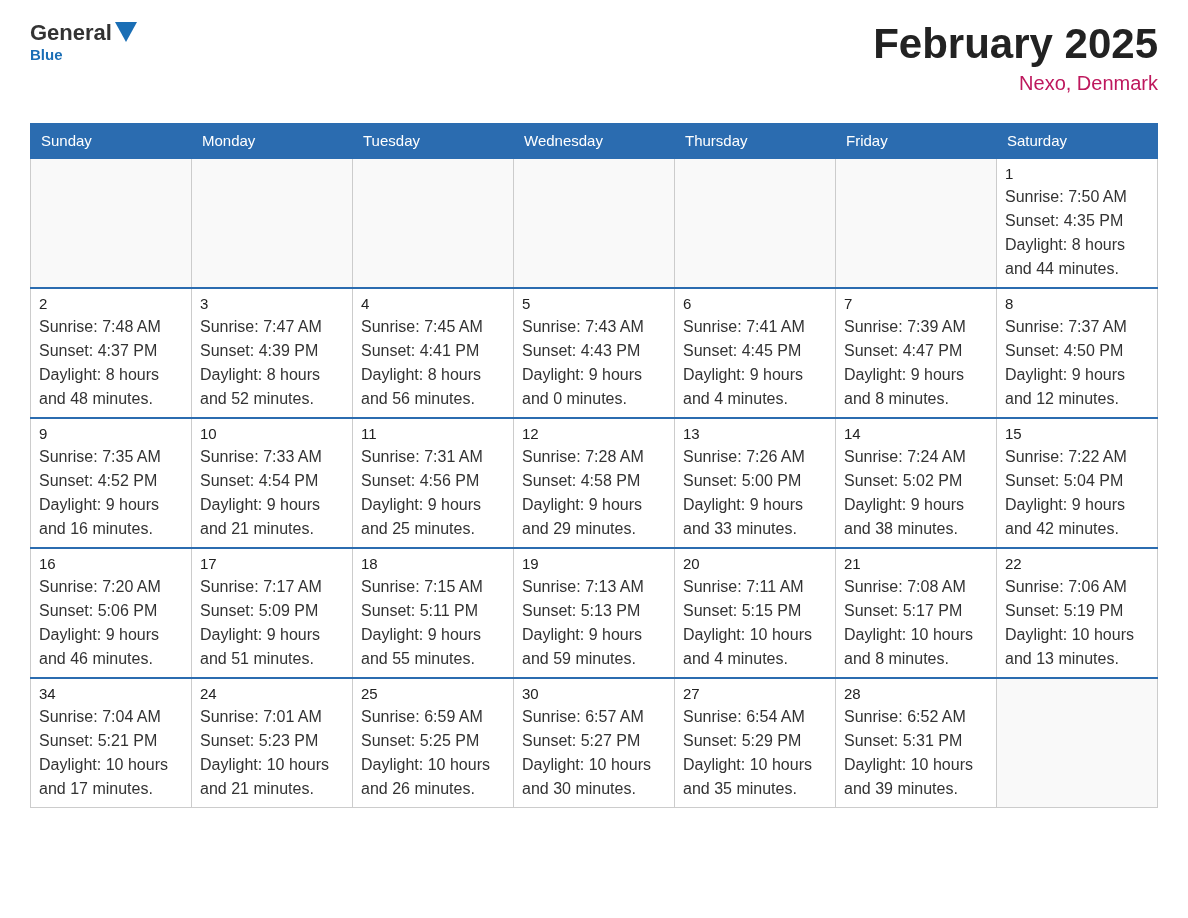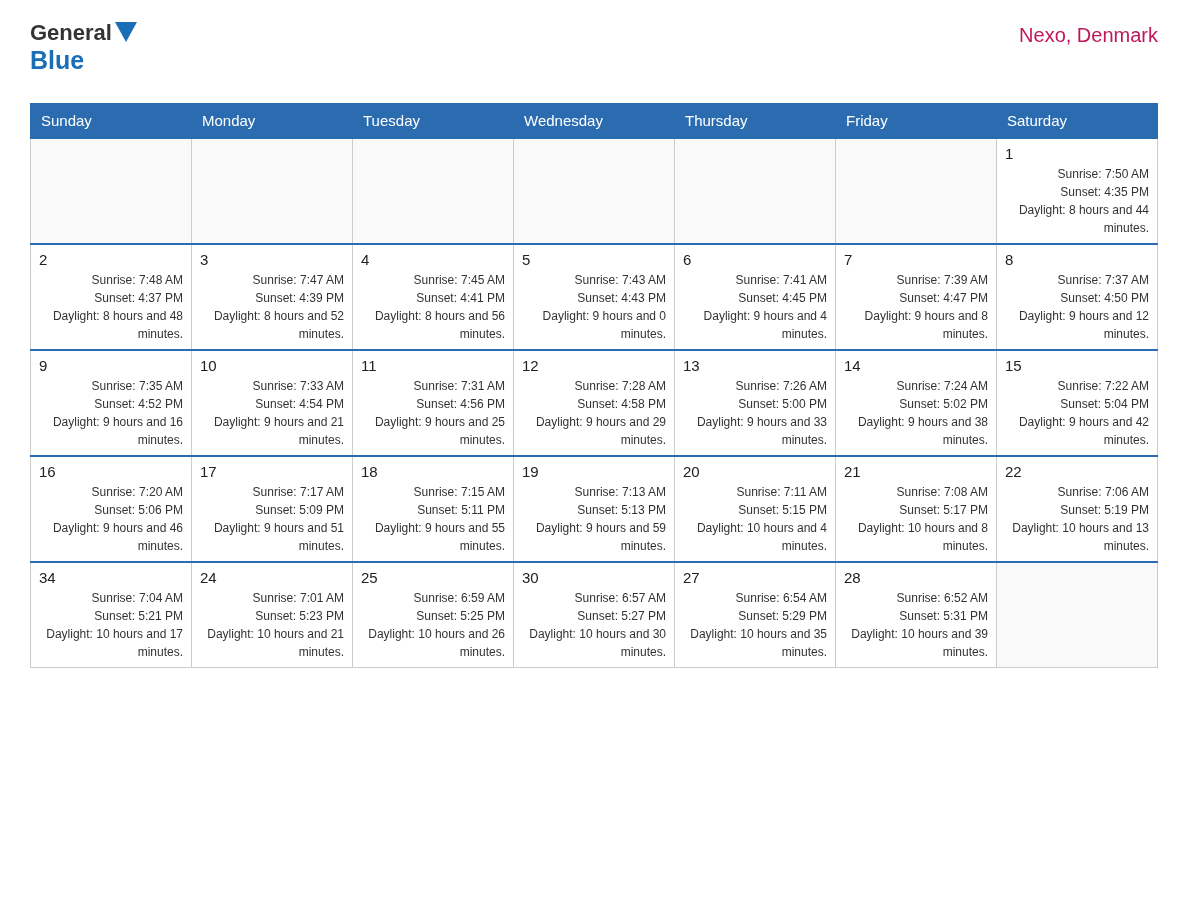--- a/index.html
+++ b/index.html
@@ -19,21 +19,21 @@
     .logo {
       display: flex;
       align-items: center;
     }
     .logo-text-general {
       font-size: 22px;
       font-weight: bold;
       color: #333;
     }
     .logo-text-blue {
-      font-size: 25px;
+      font-size: 15px;
       font-weight: bold;
       color: #1a6eb5;
     }
     .logo-wrapper {
       display: flex;
       flex-direction: column;
     }
     .logo-row1 {
       display: flex;
       align-items: center;
@@ -79,24 +79,23 @@
       border-top: 2px solid #2b6cb0;
     }
     .day-number {
       font-size: 15px;
       font-weight: normal;
       color: #222;
       margin-bottom: 3px;
       display: block;
     }
     .day-info {
-      font-size: 12px;
+      font-size: 16px;
       color: #333;
       line-height: 1.5;
-      text-align: right;
     }
     .empty-cell {
       background: #f9f9f9;
     }
   </style>
 </head>
 <body>
 
 <div class="header">
   <div class="logo">
@@ -108,20 +107,21 @@
             <polygon points="0,0 22,0 11,20" fill="#1a6eb5"></polygon>
           </svg>
         </span>
       </div>
       <div>
         <span class="logo-text-blue">Blue</span>
       </div>
     </div>
   </div>
   <div class="title-section">
+    <h1>February 2025</h1>
     <h2>Nexo, Denmark</h2>
   </div>
 </div>
 
 <table class="calendar">
   <thead>
     <tr>
       <th>Sunday</th>
       <th>Monday</th>
       <th>Tuesday</th>

